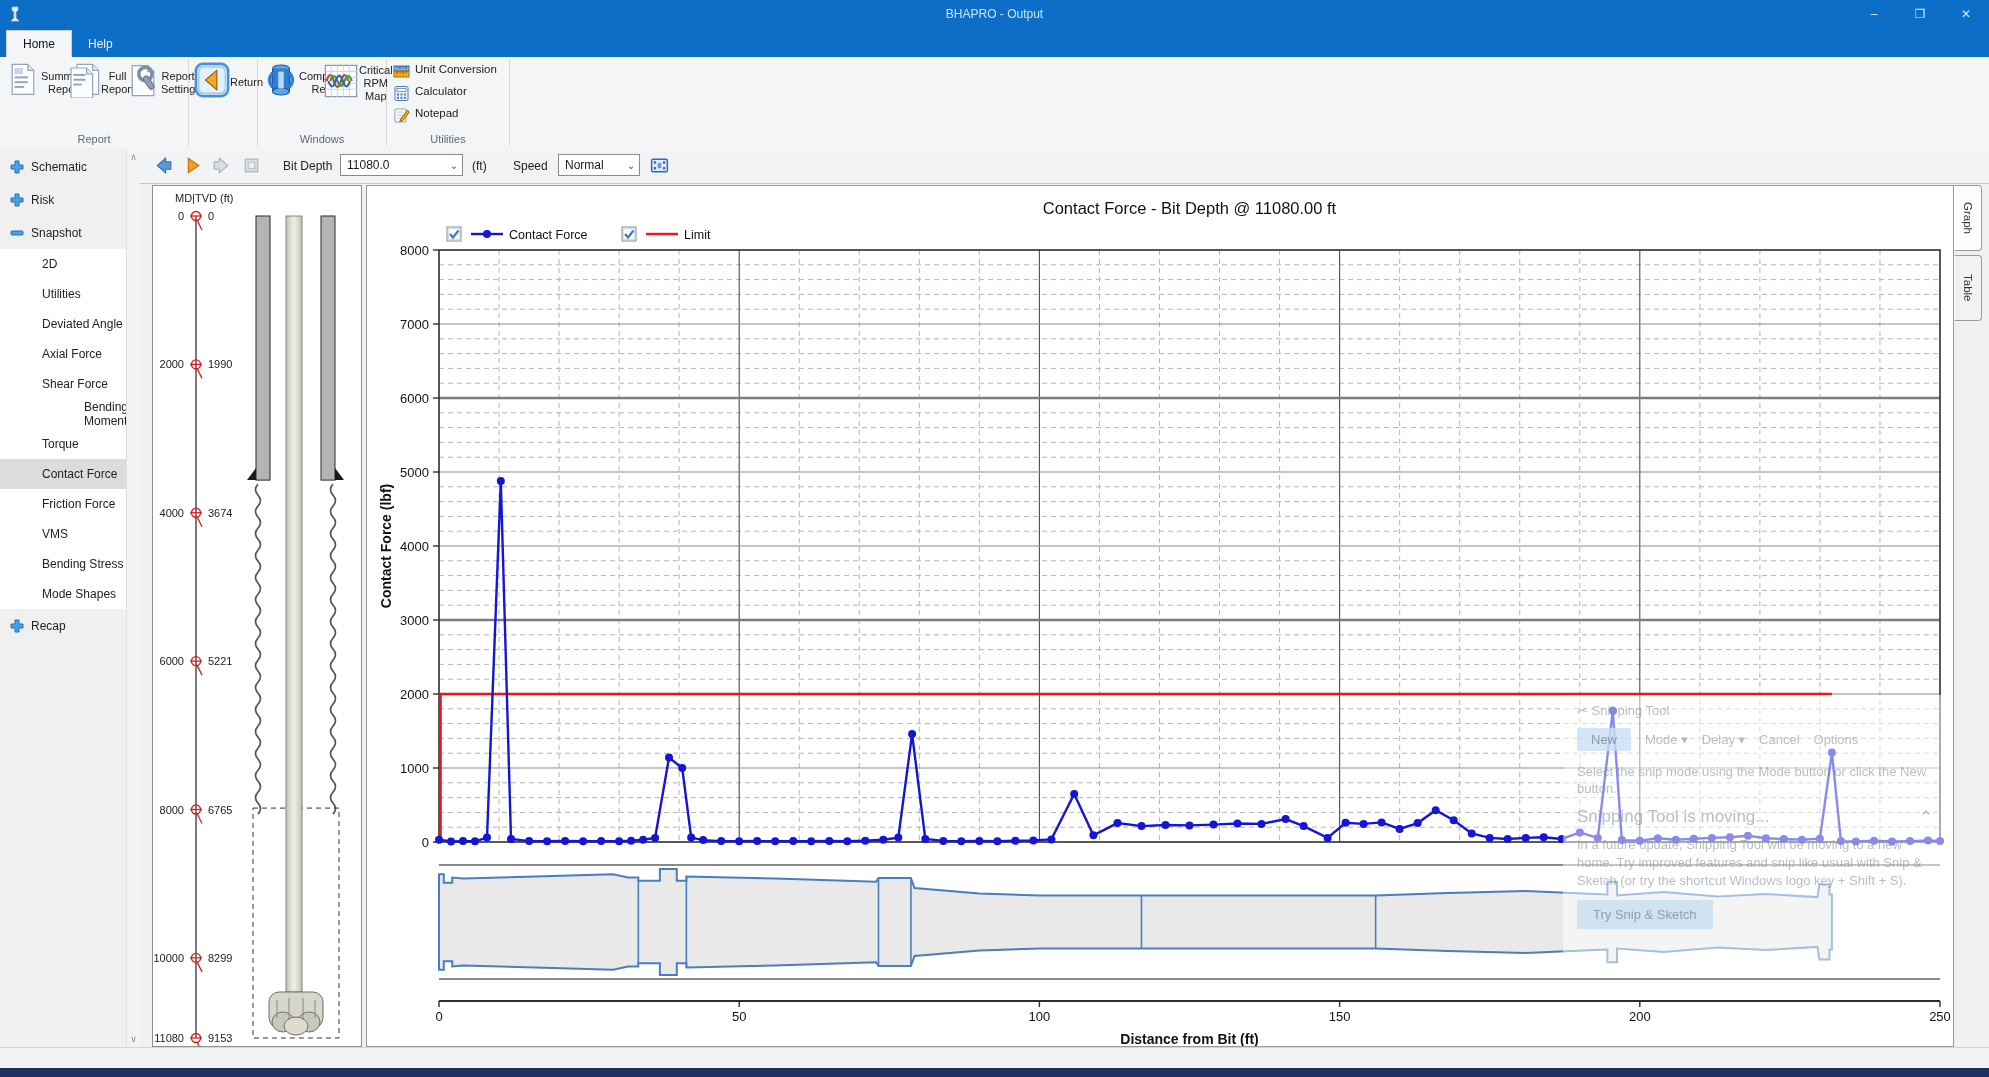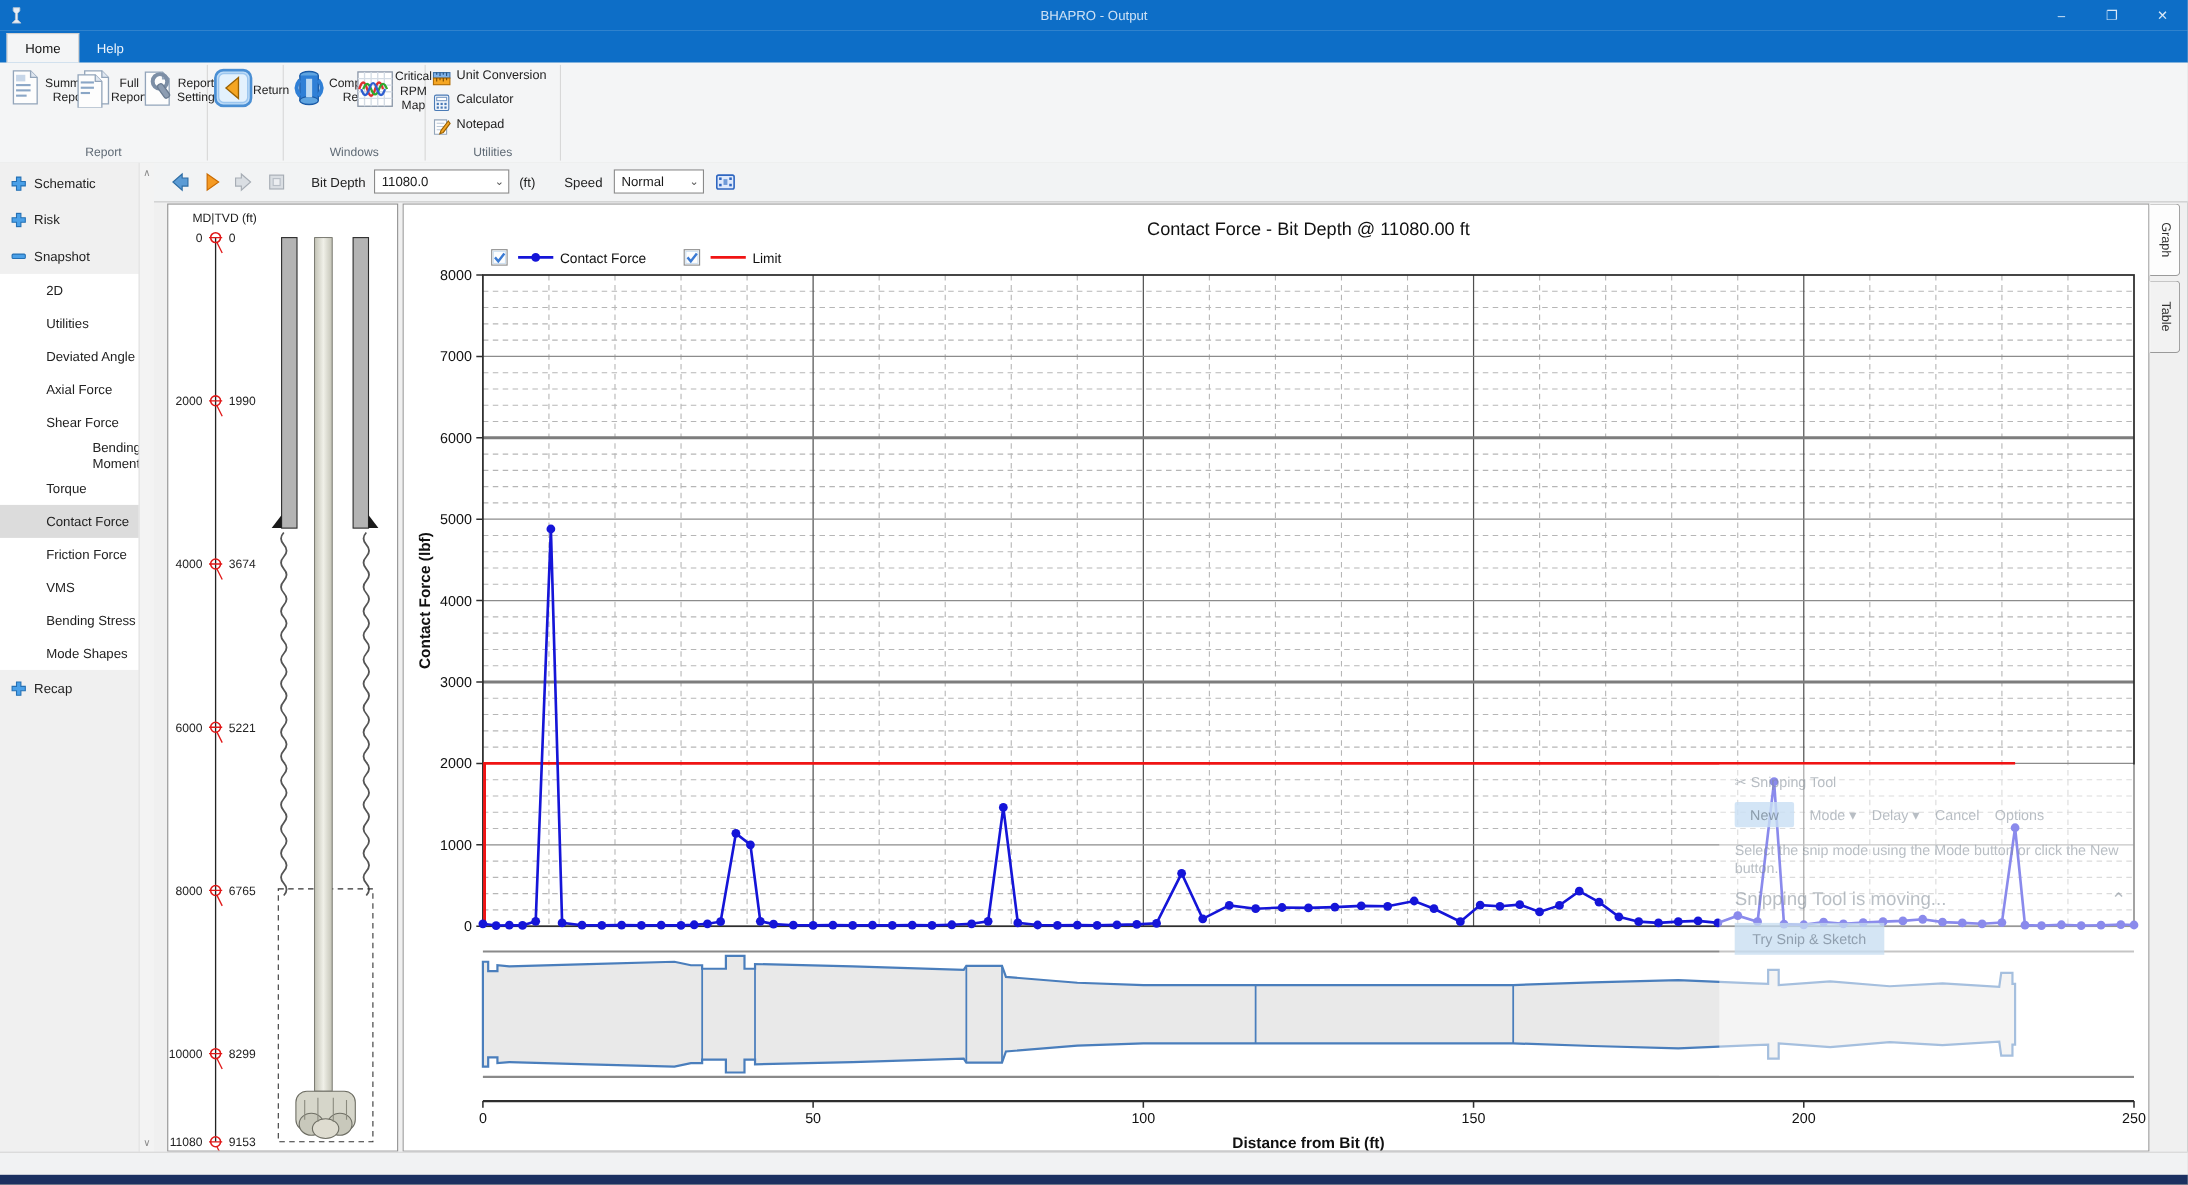--- a/index.html
+++ b/index.html
@@ -637,20 +637,21 @@
         <span>Mode ▾</span>
         <span>Delay ▾</span>
         <span>Cancel</span>
         <span>Options</span>
       </div>
     <div class="g-hint">Select the snip mode using the Mode button or click the New button.</div>
     <div class="g-banner">
         <span>Snipping Tool is moving...</span>
         <span>⌃</span>
       </div>
+    <div class="g-para">In a future update, Snipping Tool will be moving to a new home. Try improved features and snip like usual with Snip &amp; Sketch (or try the shortcut Windows logo key + Shift + S).</div>
     <div class="g-btn">Try Snip &amp; Sketch</div>
   </div>
 
   <div id="right-tabs">
       <div class="vtab" style="top: 0px; height: 64px;">Graph</div>
       <div class="vtab inactive" style="top: 70px; height: 64px;">Table</div>
     </div>
 
   <div id="statusbar"></div>
   <div id="navybar"></div>

